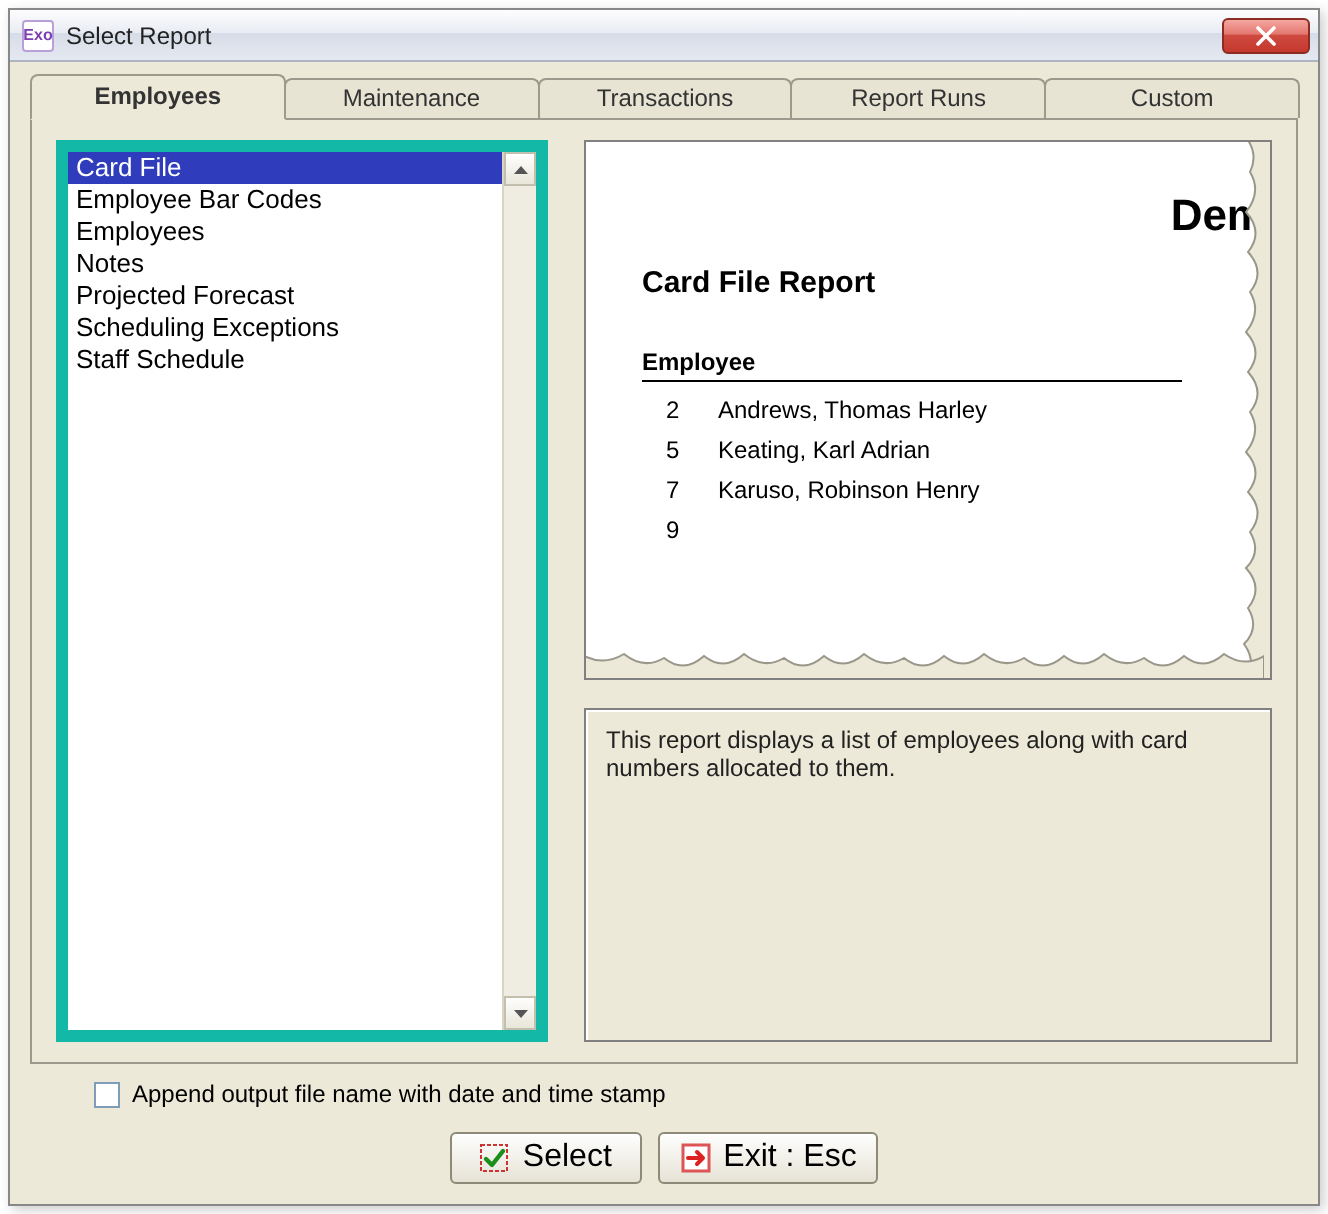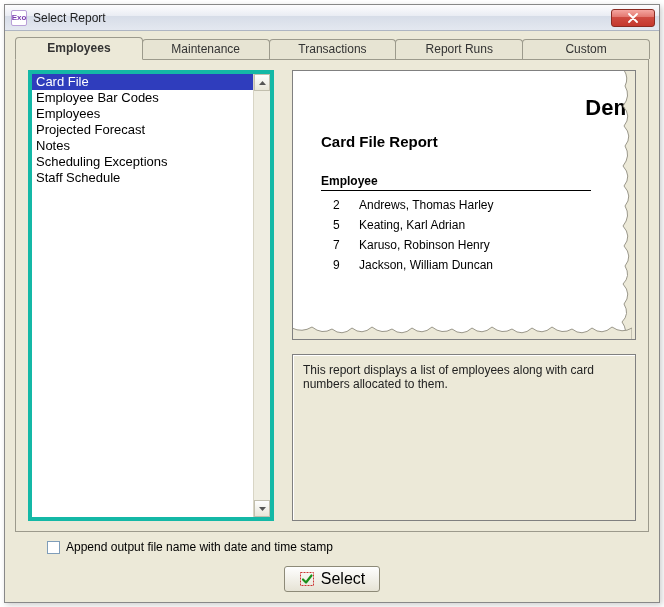--- a/index.html
+++ b/index.html
@@ -106,21 +106,21 @@
   }
 
   .left-col {
     width: 246px;
     display: flex;
     flex-direction: column;
   }
   .listbox {
     flex: 1;
     background: #fff;
-    border: 4px solid #14b8a6;
+    border: 6px solid #14b8a6;
     font-family: Arial, sans-serif;
     font-size: 13px;
     position: relative;
     overflow: hidden;
   }
   .listbox-inner {
     position: absolute;
     top: 0; left: 0;
     width: calc(100% - 17px);
     height: 100%;
@@ -291,22 +291,22 @@
     </div>
 
     <div class="tab-body">
 
       <div class="left-col">
         <div class="listbox">
           <div class="listbox-inner">
             <div class="list-item selected">Card File</div>
             <div class="list-item">Employee Bar Codes</div>
             <div class="list-item">Employees</div>
+            <div class="list-item">Notes</div>
             <div class="list-item">Projected Forecast</div>
-            <div class="list-item">Notes</div>
             <div class="list-item">Scheduling Exceptions</div>
             <div class="list-item">Staff Schedule</div>
           </div>
           <div class="scrollbar">
             <div class="sb-btn">
               <svg width="7" height="4" viewBox="0 0 7 4">
                   <path d="M0 4 L3.5 0 L7 4 Z" fill="#555"></path>
                 </svg>
             </div>
             <div class="sb-track"></div>
@@ -334,21 +334,20 @@
             <div class="preview-row">
               <span class="pid">5</span>
               <span class="pname">Keating, Karl Adrian</span>
             </div>
             <div class="preview-row">
               <span class="pid">7</span>
               <span class="pname">Karuso, Robinson Henry</span>
             </div>
             <div class="preview-row">
               <span class="pid">9</span>
-              <span class="pname">Jackson, William Duncan</span>
             </div>
           </div>
           <svg class="torn-edge torn-right" viewBox="0 0 22 270" preserveAspectRatio="none">
             <path d="M22 0 L22 270 L10 270 Q14 260 8 252 Q16 244 10 234 Q18 224 9 214 Q17 206 11 196 Q19 186 10 176 Q18 166 9 156 Q17 146 11 136 Q19 126 10 116 Q18 106 9 96 Q17 86 11 76 Q19 66 10 56 Q18 46 9 36 Q17 26 11 16 Q15 8 10 0 Z" fill="#ece9d8" stroke="#9a978a" stroke-width="1"></path>
           </svg>
           <svg class="torn-edge torn-bottom" viewBox="0 0 340 22" preserveAspectRatio="none">
             <path d="M0 22 L340 22 L340 10 Q330 16 320 9 Q310 18 300 10 Q290 19 280 11 Q270 17 260 9 Q250 18 240 10 Q230 19 220 11 Q210 17 200 9 Q190 18 180 10 Q170 19 160 11 Q150 17 140 9 Q130 18 120 10 Q110 19 100 11 Q90 17 80 9 Q70 18 60 10 Q50 19 40 11 Q30 17 20 9 Q10 15 0 10 Z" fill="#ece9d8" stroke="#9a978a" stroke-width="1"></path>
           </svg>
         </div>
 
@@ -365,16 +364,25 @@
     <div class="button-row">
       <div class="winbtn">
         <span class="btn-icon">
           <svg width="16" height="16" viewBox="0 0 16 16">
             <rect x="1.5" y="1.5" width="13" height="13" fill="none" stroke="#c33" stroke-width="1" stroke-dasharray="2 1"></rect>
             <path d="M4 8.5 L7 11.5 L12.5 4.5" fill="none" stroke="#1a8f1a" stroke-width="2.2" stroke-linecap="round" stroke-linejoin="round"></path>
           </svg>
         </span>
         <span>Select</span>
       </div>
+      <div class="winbtn">
+        <span class="btn-icon">
+          <svg width="16" height="16" viewBox="0 0 16 16">
+            <rect x="1.5" y="1.5" width="13" height="13" fill="#fff" stroke="#d55" stroke-width="1.5"></rect>
+            <path d="M4 8 L11 8 M8.5 5 L11.5 8 L8.5 11" fill="none" stroke="#d22" stroke-width="2" stroke-linecap="round" stroke-linejoin="round"></path>
+          </svg>
+        </span>
+        <span>Exit : Esc</span>
+      </div>
     </div>
 
   </div>
 </div>
 
 </body></html>

